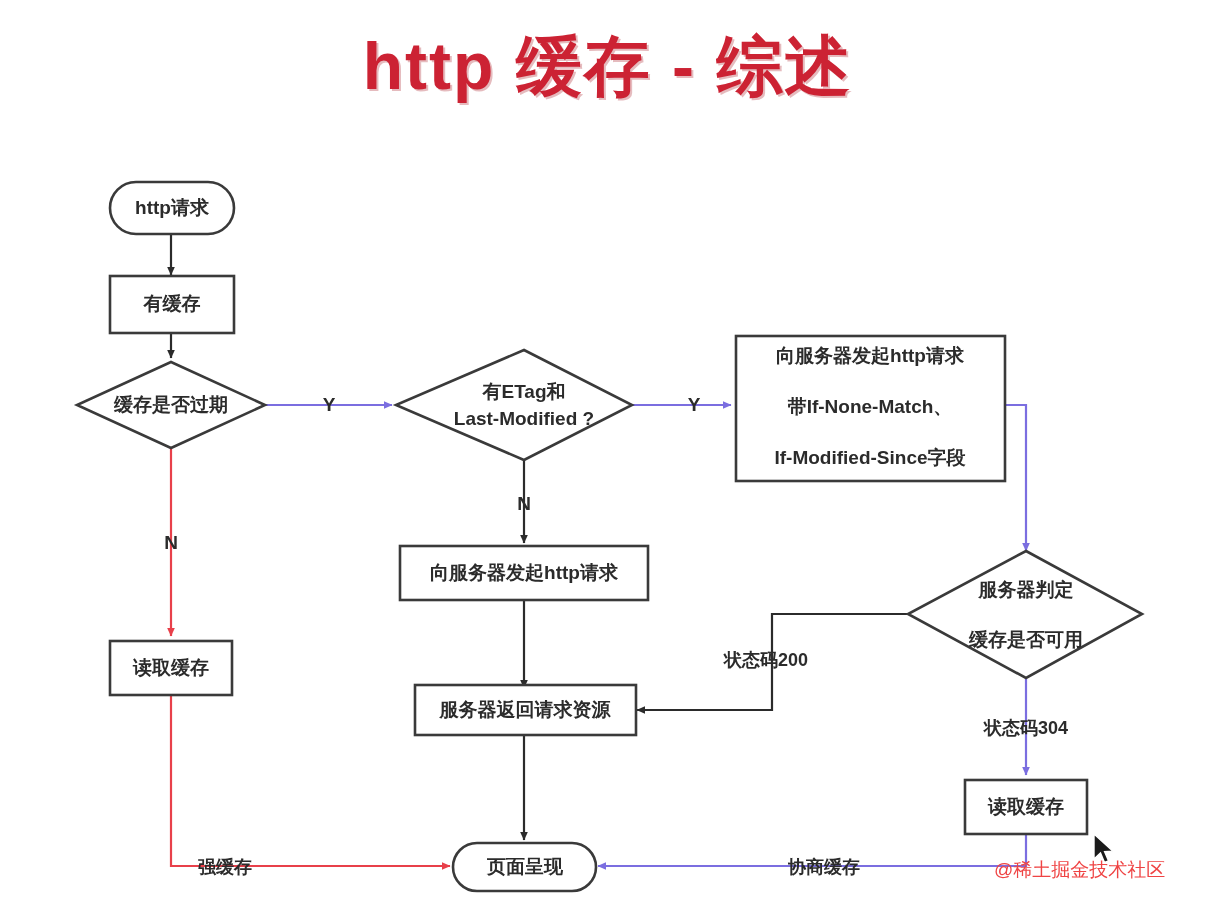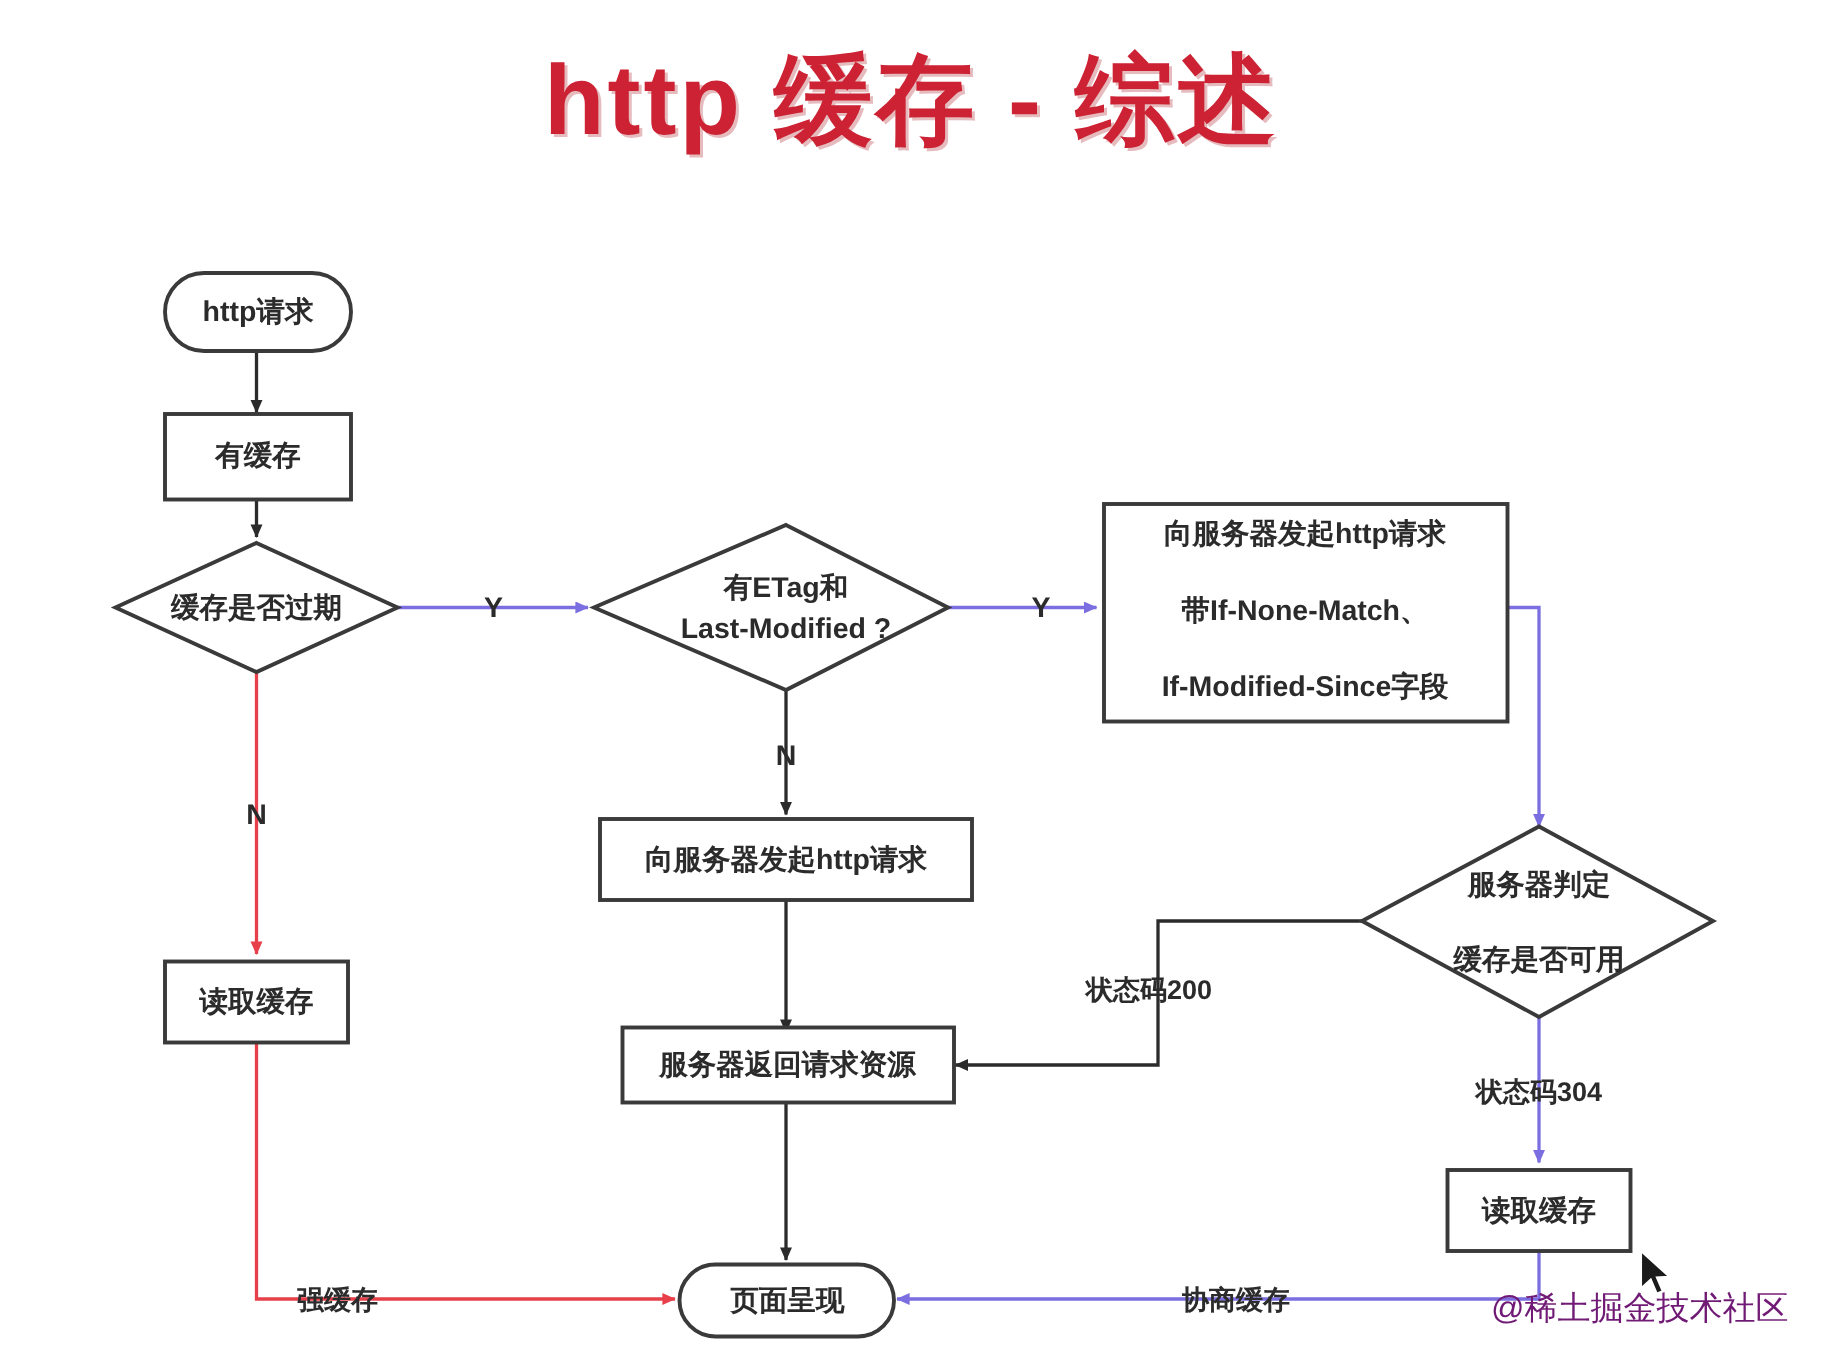--- a/index.html
+++ b/index.html
@@ -58,22 +58,22 @@
     fill: #ffffff;
     stroke: #3a3a3a;
     stroke-width: 2.6;
   }
   .edge {
     fill: none;
     stroke-width: 2.2;
   }
   .watermark {
     position: absolute;
-    font-size: 22px;
-    color: #701a75;
+    font-size: 19px;
+    color: #ef4444;
     white-space: nowrap;
     user-select: none;
   }
   .cursor-layer {
     position: absolute;
     left: 1092px;
     top: 833px;
     width: 26px;
     height: 36px;
     pointer-events: none;

